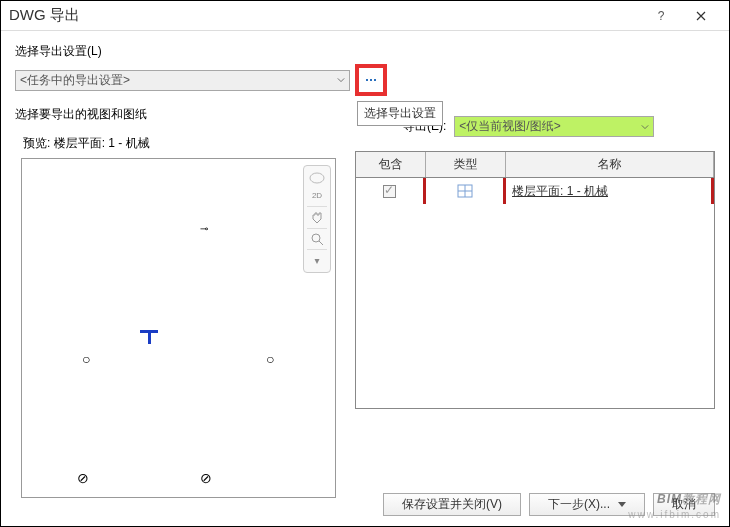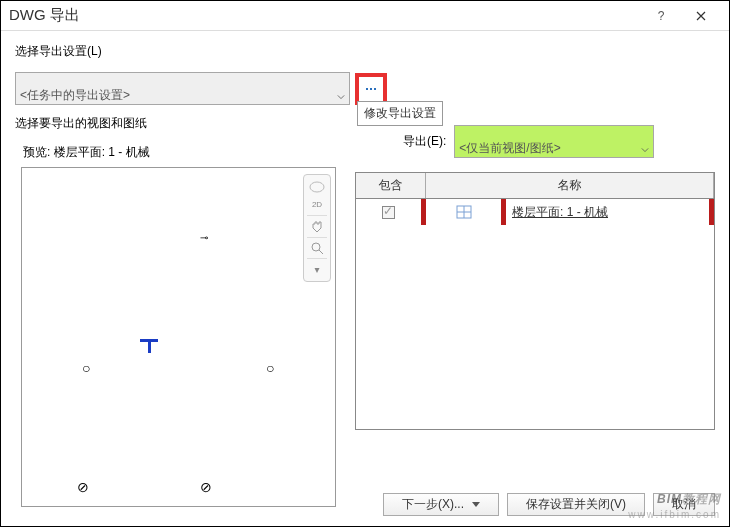--- a/index.html
+++ b/index.html
@@ -5,23 +5,23 @@
 * { box-sizing: border-box; margin: 0; padding: 0; font-family: "Microsoft YaHei", sans-serif; font-size: 12px; }
 body { background: #fff; width: 730px; height: 527px; border: 1px solid #000; position: relative; }
 
 .titlebar { height: 30px; background: #fff; border-bottom: 1px solid #ddd; display: flex; align-items: center; padding: 0 8px; }
 .titlebar .title { flex: 1; color: #333; font-size: 15px; }
 .titlebar .win-btn { width: 40px; height: 30px; display: flex; align-items: center; justify-content: center; color: #555; cursor: pointer; }
 .titlebar .win-btn svg { width: 10px; height: 10px; }
 
 .content { padding: 12px 14px 50px 14px; }
 
-.row1-label { color: #000; margin-bottom: 12px; }
+.row1-label { color: #000; margin-bottom: 4px; }
 .row1 { display: flex; align-items: center; gap: 0; margin-bottom: 10px; }
-.combo { height: 33px; border: 1px solid #a7a7a7; background: #efefef; display: flex; align-items: flex-end; padding: 0 4px; color: #555; position: relative; }
+.combo { height: 21px; border: 1px solid #a7a7a7; background: #efefef; display: flex; align-items: center; padding: 0 4px; color: #555; position: relative; }
 .combo .arrow { margin-left: auto; }
 .combo1 { width: 335px; }
 .ellipsis-btn { width: 32px; height: 32px; border: 4px solid #e73030; background: #fff; display: flex; align-items: center; justify-content: center; margin-left: 5px; cursor: pointer; color: #2a6fbd; position: relative; }
 .dots { display: flex; gap: 2px; }
 .dots span { width: 2px; height: 2px; background: #2a6fbd; display: block; }
 
 .tooltip { position: absolute; top: 100px; left: 356px; border: 1px solid #999; background: #fff; padding: 3px 6px; color: #333; z-index: 5; }
 
 .lower { display: flex; gap: 20px; }
 .left-col { width: 320px; }
@@ -45,21 +45,21 @@
 
 .toolbar-icons { display: flex; gap: 6px; margin-bottom: 6px; padding-left: 2px; }
 .ti { width: 18px; height: 18px; display: flex; align-items: center; justify-content: center; }
 
 .grid { border: 1px solid #888; }
 .grid-head { display: flex; background: #f2f2f2; border-bottom: 1px solid #888; }
 .grid-head .gh { border-right: 1px solid #aaa; padding: 4px 0; text-align: center; color: #333; }
 .gh1 { width: 70px; } .gh2 { width: 80px; } .gh3 { flex: 1; }
 .grid-body { height: 230px; background: #fff; overflow: auto; }
 .grid-row { display: flex; height: 26px; align-items: center; }
-.gc { border-right: 5px solid #b91c1c; height: 100%; display: flex; align-items: center; justify-content: center; text-align: center; }
+.gc { border-right: 3px solid #b91c1c; height: 100%; display: flex; align-items: center; justify-content: center; text-align: center; }
 .gc1 { width: 70px; } .gc2 { width: 80px; } .gc3 { flex: 1; justify-content: flex-start; padding-left: 6px; color: #333; text-decoration: underline; }
 .chk { width: 13px; height: 13px; border: 1px solid #888; background: #f5f5f5; position: relative; }
 .chk::after { content: "✓"; position: absolute; top: -3px; left: 0; font-size: 12px; color: #999; }
 
 .button-row { position: absolute; bottom: 10px; right: 14px; display: flex; gap: 8px; }
 .btn { height: 23px; border: 1px solid #aaa; background: linear-gradient(#fdfdfd, #eee); padding: 0 18px; display: flex; align-items: center; color: #333; cursor: pointer; }
 .btn.dd::after { content: ""; margin-left: 8px; border-left: 4px solid transparent; border-right: 4px solid transparent; border-top: 5px solid #555; }
 
 .watermark { position: absolute; right: 8px; bottom: 6px; text-align: right; pointer-events: none; opacity: 0.55; }
 .watermark .w1 { font-size: 24px; font-weight: 900; font-style: italic; color: #333; letter-spacing: 1px; }
@@ -92,21 +92,21 @@
     </div>
     <div class="ellipsis-btn">
       <div class="dots">
           <span></span>
           <span></span>
           <span></span>
         </div>
     </div>
   </div>
 
-  <div class="tooltip">修改导出设置</div>
+  <div class="tooltip">选择导出设置</div>
 
   <div class="lower">
     <div class="left-col">
       <div class="section-label">选择要导出的视图和图纸</div>
       <div class="preview-label">预览: 楼层平面: 1 - 机械</div>
       <div class="preview-box">
         <div class="viewcube-panel">
           <div class="vc-item">
             <svg width="18" height="16" viewBox="0 0 18 16">
                 <ellipse cx="9" cy="8" rx="7" ry="5" fill="none" stroke="#bbb"></ellipse>
@@ -146,20 +146,21 @@
           <span class="arrow"><svg viewBox="0 0 10 10">
                 <path d="M1 3 L5 7 L9 3" stroke="#555" fill="none"></path>
               </svg></span>
         </div>
       </div>
 
 
       <div class="grid">
         <div class="grid-head">
           <div class="gh gh1">包含</div>
+          <div class="gh gh2">类型</div>
           <div class="gh gh3">名称</div>
         </div>
         <div class="grid-body">
           <div class="grid-row">
             <div class="gc gc1">
                 <div class="chk"></div>
               </div>
             <div class="gc gc2">
               <svg width="16" height="14" viewBox="0 0 16 14">
                   <rect x="1" y="1" width="14" height="12" fill="none" stroke="#7aa0d4"></rect>
@@ -168,21 +169,21 @@
             </div>
             <div class="gc gc3">楼层平面: 1 - 机械</div>
           </div>
         </div>
       </div>
     </div>
   </div>
 </div>
 
 <div class="button-row">
+  <div class="btn">保存设置并关闭(V)</div>
   <div class="btn dd">下一步(X)...</div>
-  <div class="btn">保存设置并关闭(V)</div>
   <div class="btn">取消</div>
 </div>
 
 <div class="watermark">
   <div class="w1"><span>BIM</span><span class="red">教程网</span></div>
   <div class="w2">www.ifbim.com</div>
 </div>
 
 </body></html>

